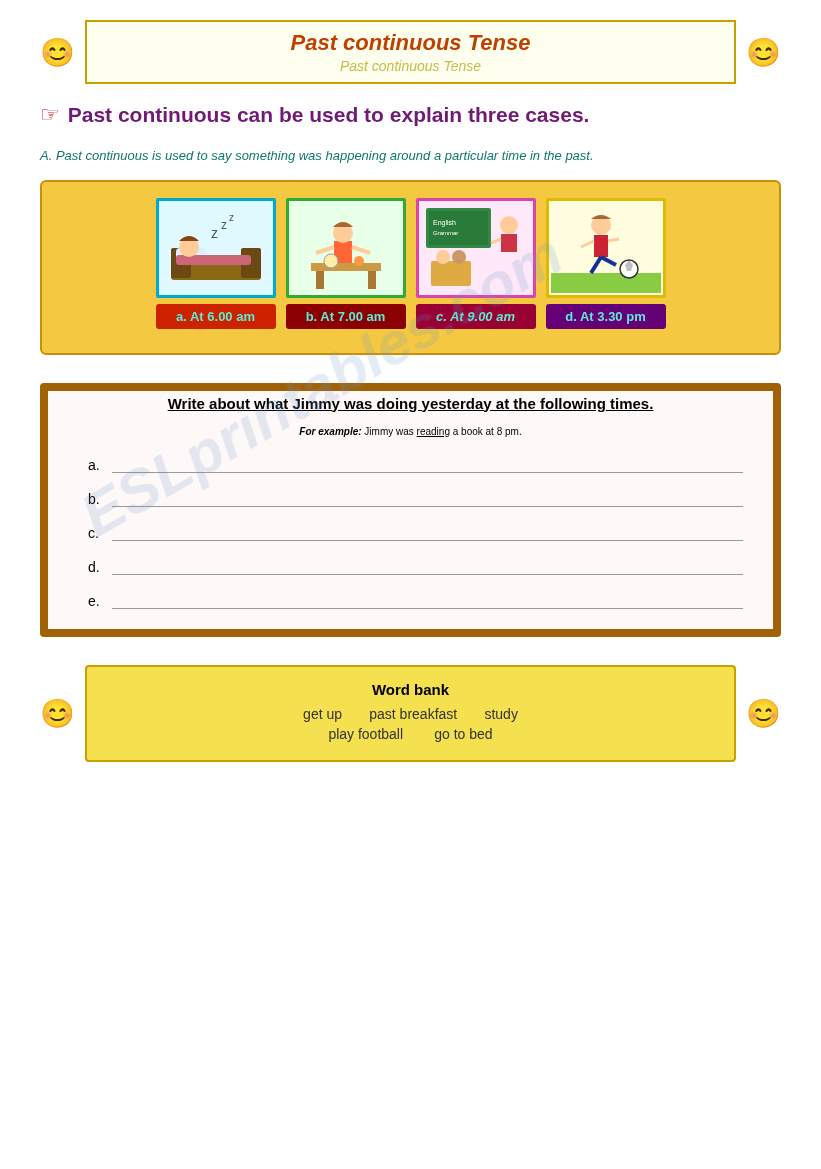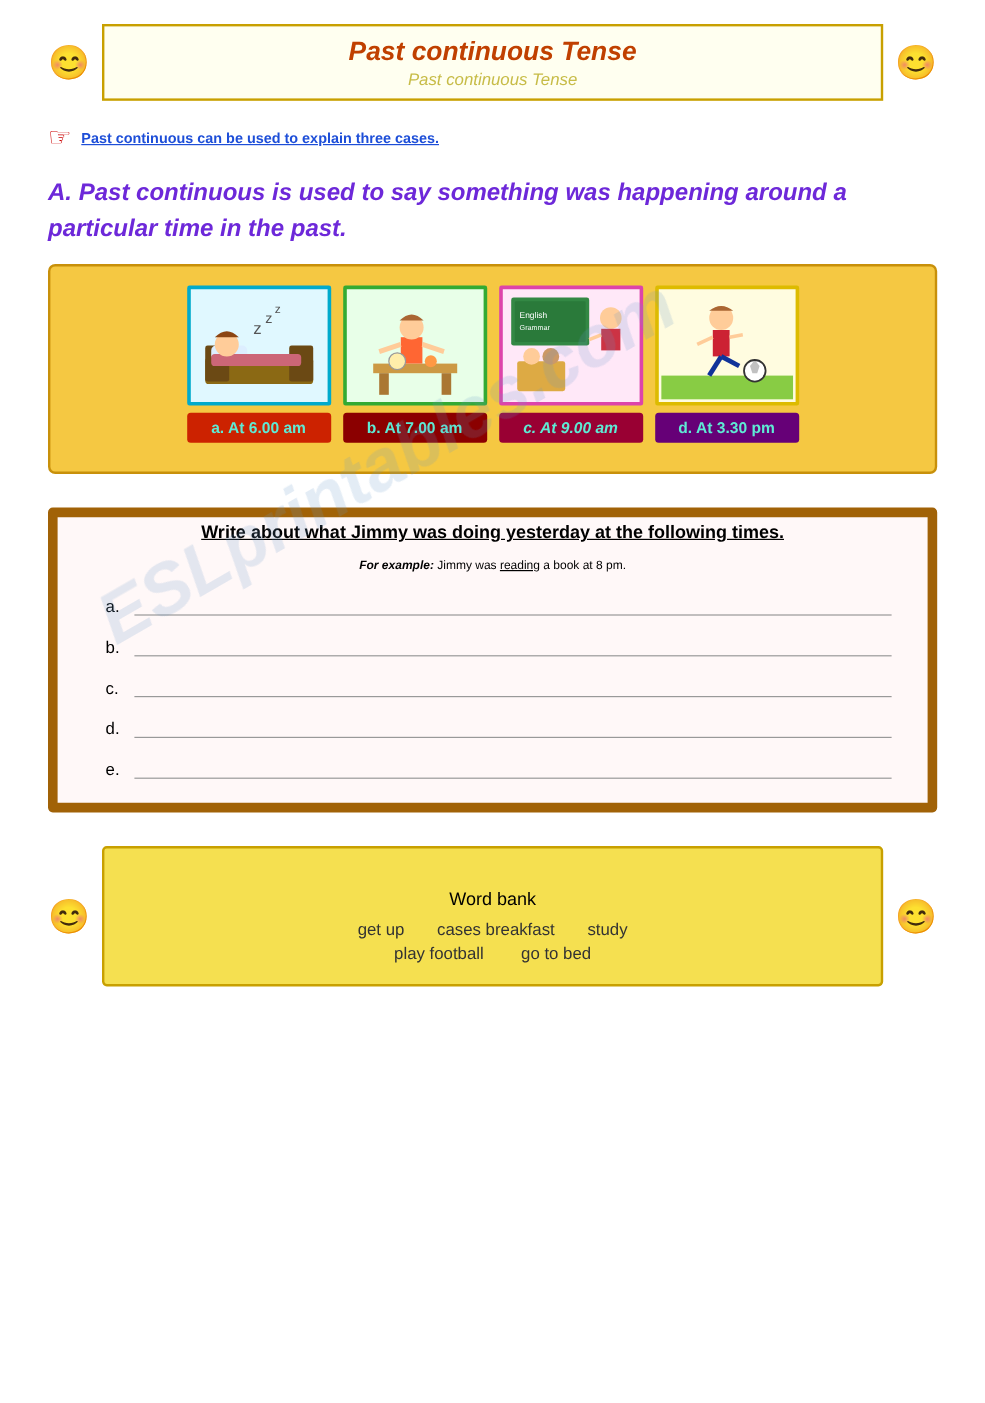--- a/index.html
+++ b/index.html
@@ -49,31 +49,30 @@
       display: flex;
       align-items: center;
       margin: 10px 0 18px 0;
     }
     .hand-icon {
       font-size: 22px;
       margin-right: 8px;
       color: #cc0000;
     }
     .intro-text {
-      font-size: 12px;
-      font-weight: bold;
-      color: #1d4ed8;
-      text-decoration: underline;
+      font-size: 21px;
+      font-weight: bold;
+      color: #701a75;
     }
 
     
     .section-a {
-      font-size: 20px;
-      font-weight: bold;
-      color: #6d28d9;
+      font-size: 13px;
+      font-weight: normal;
+      color: #0f766e;
       margin-bottom: 14px;
       line-height: 1.5;
     }
     .section-a span {
       font-style: italic;
     }
 
     
     .image-panel {
       background: #f5c842;
@@ -194,24 +193,23 @@
       background: #f5e050;
       border: 2px solid #c8a000;
       border-radius: 4px;
       padding: 14px 30px;
       flex: 1;
       margin: 0 10px;
       text-align: center;
     }
     .word-bank-title {
       font-size: 15px;
-      font-weight: normal;
+      font-weight: bold;
       color: #000;
       margin-bottom: 8px;
-      margin-top: 20px;
     }
     .word-bank-row {
       font-size: 14px;
       color: #333;
       margin-bottom: 4px;
     }
 
     
     .watermark {
       position: fixed;
@@ -385,21 +383,21 @@
   </div>
 </div>
 
 <div class="word-bank-area">
   <span class="smiley">😊</span>
   <div class="word-bank-box">
     <div class="word-bank-title">Word  bank</div>
     <div class="word-bank-row">
       <span>get up</span>
       &nbsp;&nbsp;&nbsp;&nbsp;&nbsp;
-      <span>cases breakfast</span>
+      <span>past breakfast</span>
       &nbsp;&nbsp;&nbsp;&nbsp;&nbsp;
       <span>study</span>
     </div>
     <div class="word-bank-row">
       <span>play football</span>
       &nbsp;&nbsp;&nbsp;&nbsp;&nbsp;&nbsp;
       <span>go to bed</span>
     </div>
   </div>
   <span class="smiley">😊</span>

